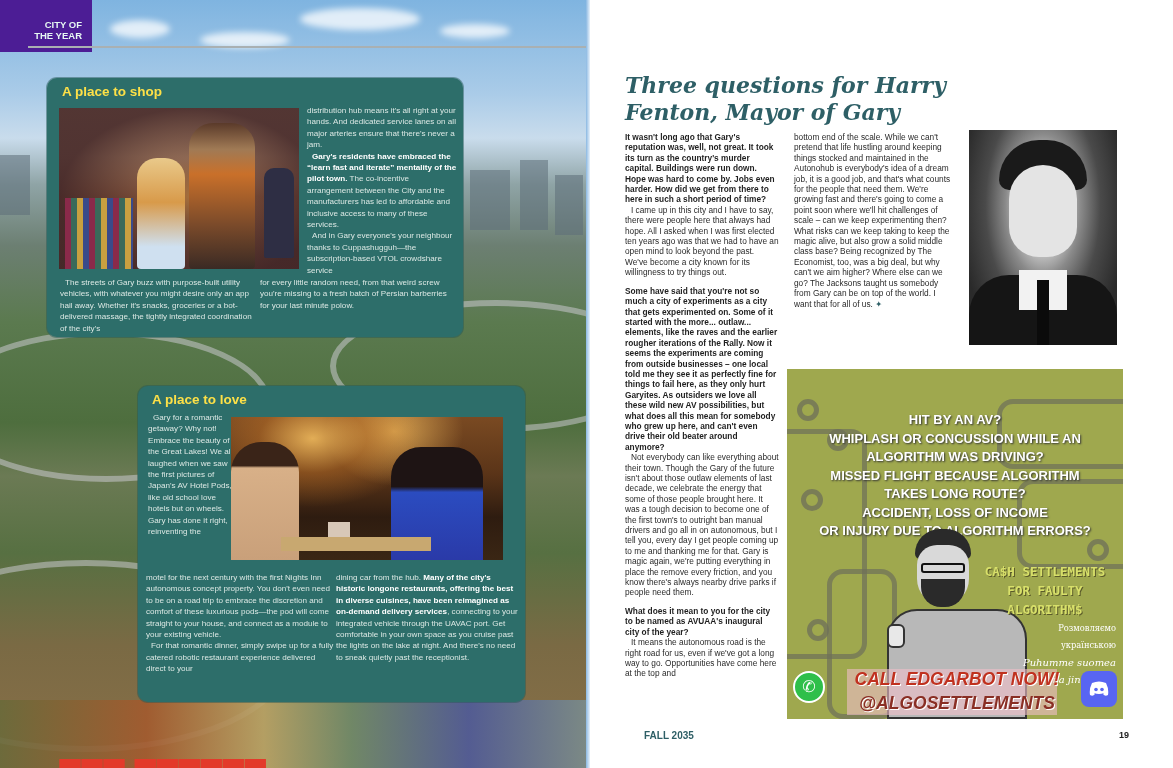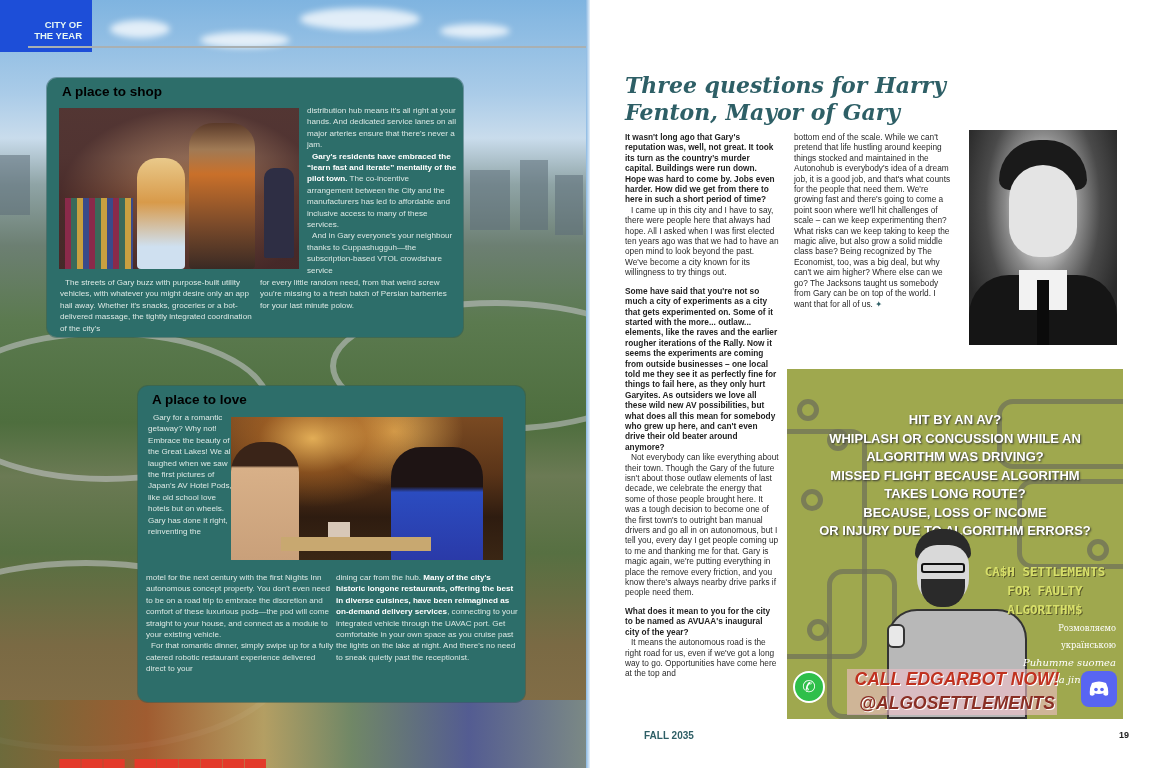--- a/index.html
+++ b/index.html
@@ -20,32 +20,32 @@
   .bottom-glitch {
     position: absolute; left: 0; top: 700px; width: 586px; height: 68px;
     background: linear-gradient(90deg, #6a6a3a 0%, #a35a2e 25%, #b9a466 45%, #6e8a6a 60%, #4e5a9a 80%, #7a8c8c 100%);
     opacity: 0.9;
   }
   .bottom-red-text {
     position: absolute; left: 60px; top: 752px; font-weight: bold; font-size: 26px; color: #e33a2a;
     letter-spacing: 2px;
   }
   .cityyear {
-    position: absolute; left: 0; top: 0; width: 92px; height: 52px; background: #1d4ed8;
+    position: absolute; left: 0; top: 0; width: 92px; height: 52px; background: #4c1d95;
     color: #e6f7f3; font-weight: bold; font-size: 9.5px; line-height: 11px; text-align: right;
     padding: 19px 10px 0 0; box-sizing: border-box;
   }
   .cityyear-rule { position: absolute; left: 28px; top: 46px; width: 1145px; height: 2px; background: #a9b0b2; }
   .panel {
     position: absolute; background: #2d6e6a; color: #e8f0ec;
     border-radius: 10px;
     box-shadow: 0 0 0 1px rgba(40,90,88,0.5);
   }
   .panel-title {
-    position: absolute; font-weight: bold; color: #000000; font-size: 13.5px;
+    position: absolute; font-weight: bold; color: #fde047; font-size: 13.5px;
   }
   .panel p { margin: 0; }
   .txt { position: absolute; font-size: 8.1px; line-height: 11.4px; color: #dbe8e4; }
   .txt b { color: #ffffff; }
   .photo { position: absolute; overflow: hidden; }
   .shop-photo {
     background:
       radial-gradient(ellipse at 55% 55%, rgba(180,120,60,0.8) 0%, rgba(120,70,50,0.6) 30%, rgba(70,40,40,0.9) 70%),
       linear-gradient(180deg, #c8b59a 0%, #b3a089 30%, #6b4a3a 55%, #3e2c2c 100%);
   }
@@ -220,21 +220,21 @@
   <div class="pad" style="left:14px;top:120px;"></div>
   <div class="pad" style="left:20px;top:250px;"></div>
   <div class="pad" style="left:300px;top:170px;"></div>
 
   <div class="ad-lines">
     <div>HIT BY AN AV?</div>
     <div>WHIPLASH OR CONCUSSION WHILE AN</div>
     <div>ALGORITHM WAS DRIVING?</div>
     <div>MISSED FLIGHT BECAUSE ALGORITHM</div>
     <div>TAKES LONG ROUTE?</div>
-    <div>BECAUSE, LOSS OF INCOME</div>
+    <div>ACCIDENT, LOSS OF INCOME</div>
     <div>OR INJURY DUE TO ALGORITHM ERRORS?</div>
   </div>
 
   <div class="ad-man">
     <div style="position:absolute;left:28px;top:0;width:56px;height:30px;background:#2a2a2a;border-radius:28px 28px 6px 6px;"></div>
     <div style="position:absolute;left:30px;top:16px;width:52px;height:60px;background:#d9d9d9;border-radius:20px 20px 26px 26px;"></div>
     <div style="position:absolute;left:34px;top:34px;width:44px;height:10px;border:2px solid #111;border-radius:3px;box-sizing:border-box;"></div>
     <div style="position:absolute;left:34px;top:50px;width:44px;height:28px;background:#2a2a2a;border-radius:0 0 20px 20px;"></div>
     <div style="position:absolute;left:0;top:80px;width:140px;height:110px;background:#b8b8b8;border:2px solid #333;border-radius:30px 30px 0 0;box-sizing:border-box;"></div>
     <div style="position:absolute;left:0;top:95px;width:18px;height:24px;background:#e8e8e8;border:2px solid #333;border-radius:6px;box-sizing:border-box;"></div>

